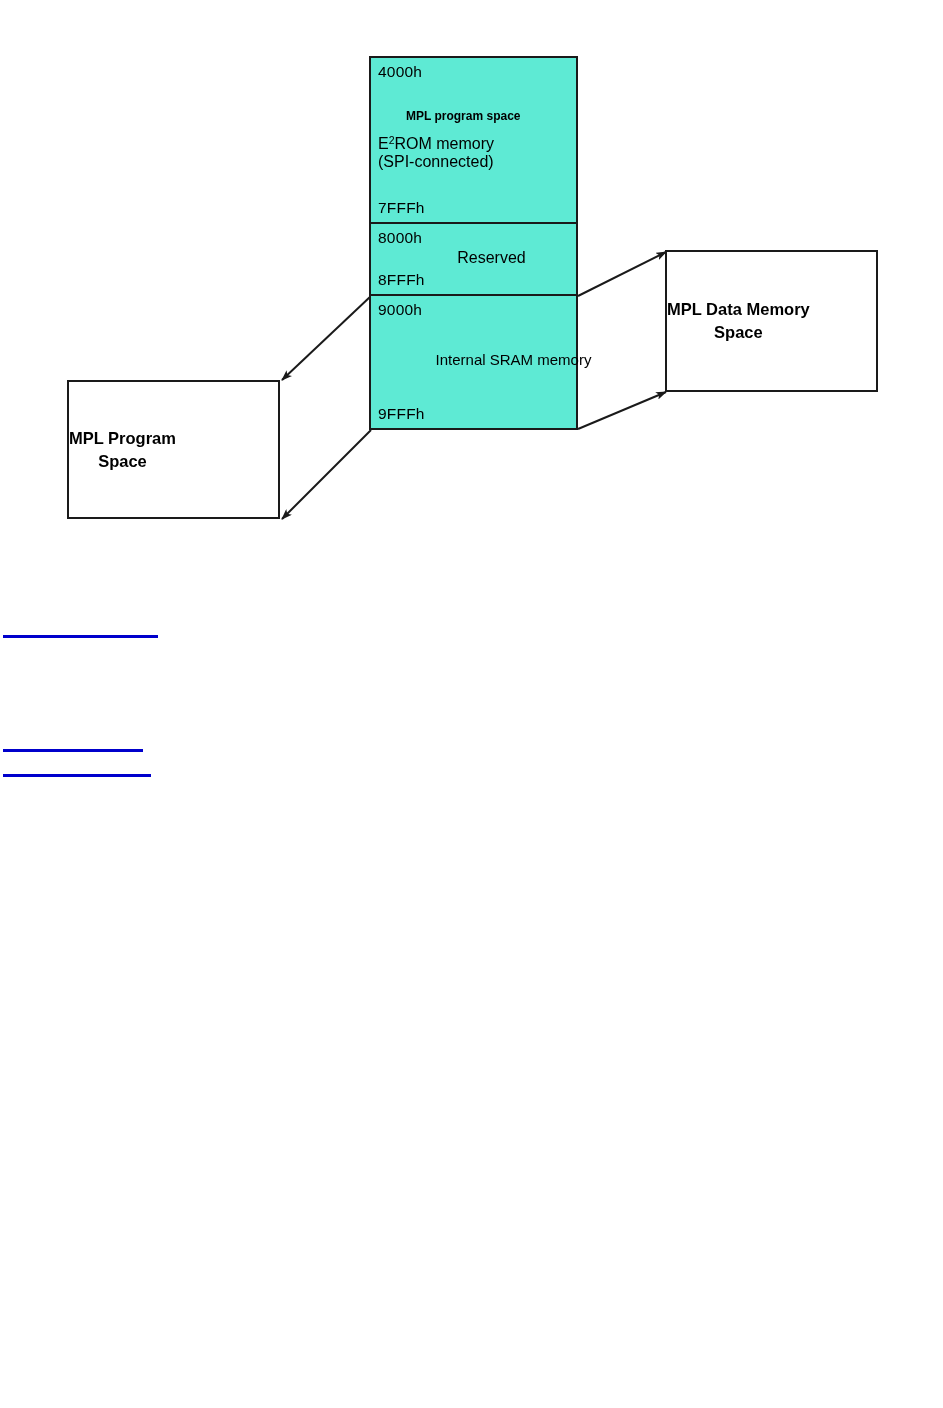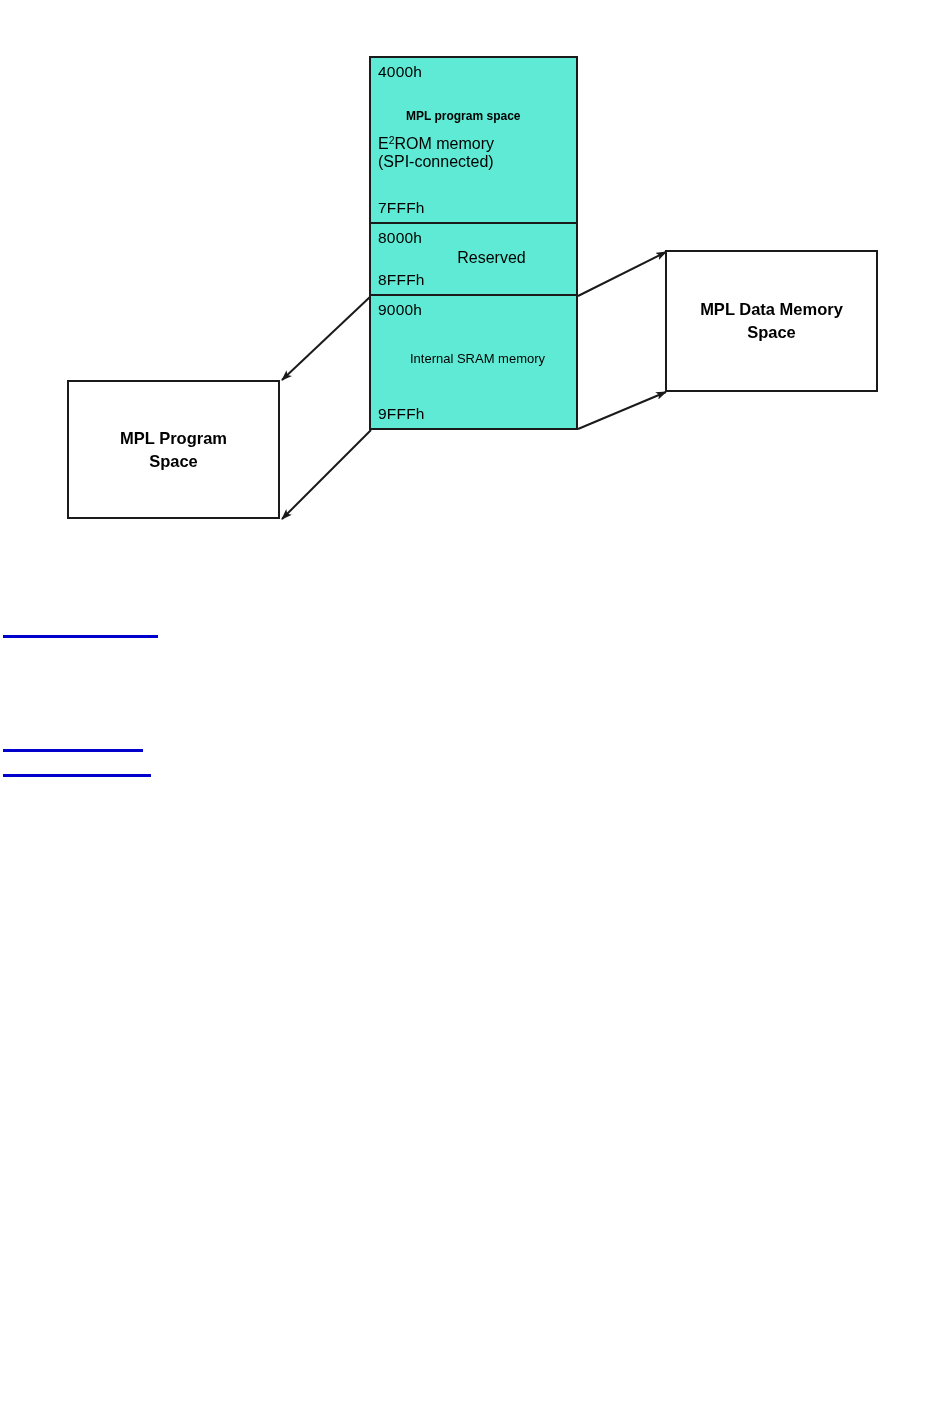--- a/index.html
+++ b/index.html
@@ -100,31 +100,31 @@
 
   .seg-center-label {
     position: absolute;
     left: 0;
     width: 100%;
     text-align: center;
     font-size: 16px;
     white-space: nowrap;
   }
   .reserved-label { top: 25px; padding-left: 18px; }
-  .sram-label { top: 55px; font-size: 13px; padding-left: 4px; }
+  .sram-label { top: 55px; font-size: 15px; padding-left: 12px; margin-left: 28px; }
 
   
   .side-box {
     position: absolute;
     box-sizing: border-box;
     border: 2px solid #1a1a1a;
     background: #ffffff;
     display: flex;
     align-items: center;
-    justify-content: center;
+    justify-content: flex-start;
     text-align: center;
     font-size: 16.5px;
     font-weight: bold;
     line-height: 23px;
   }
   .box-program {
     left: 67px;
     top: 380px;
     width: 213px;
     height: 139px;

